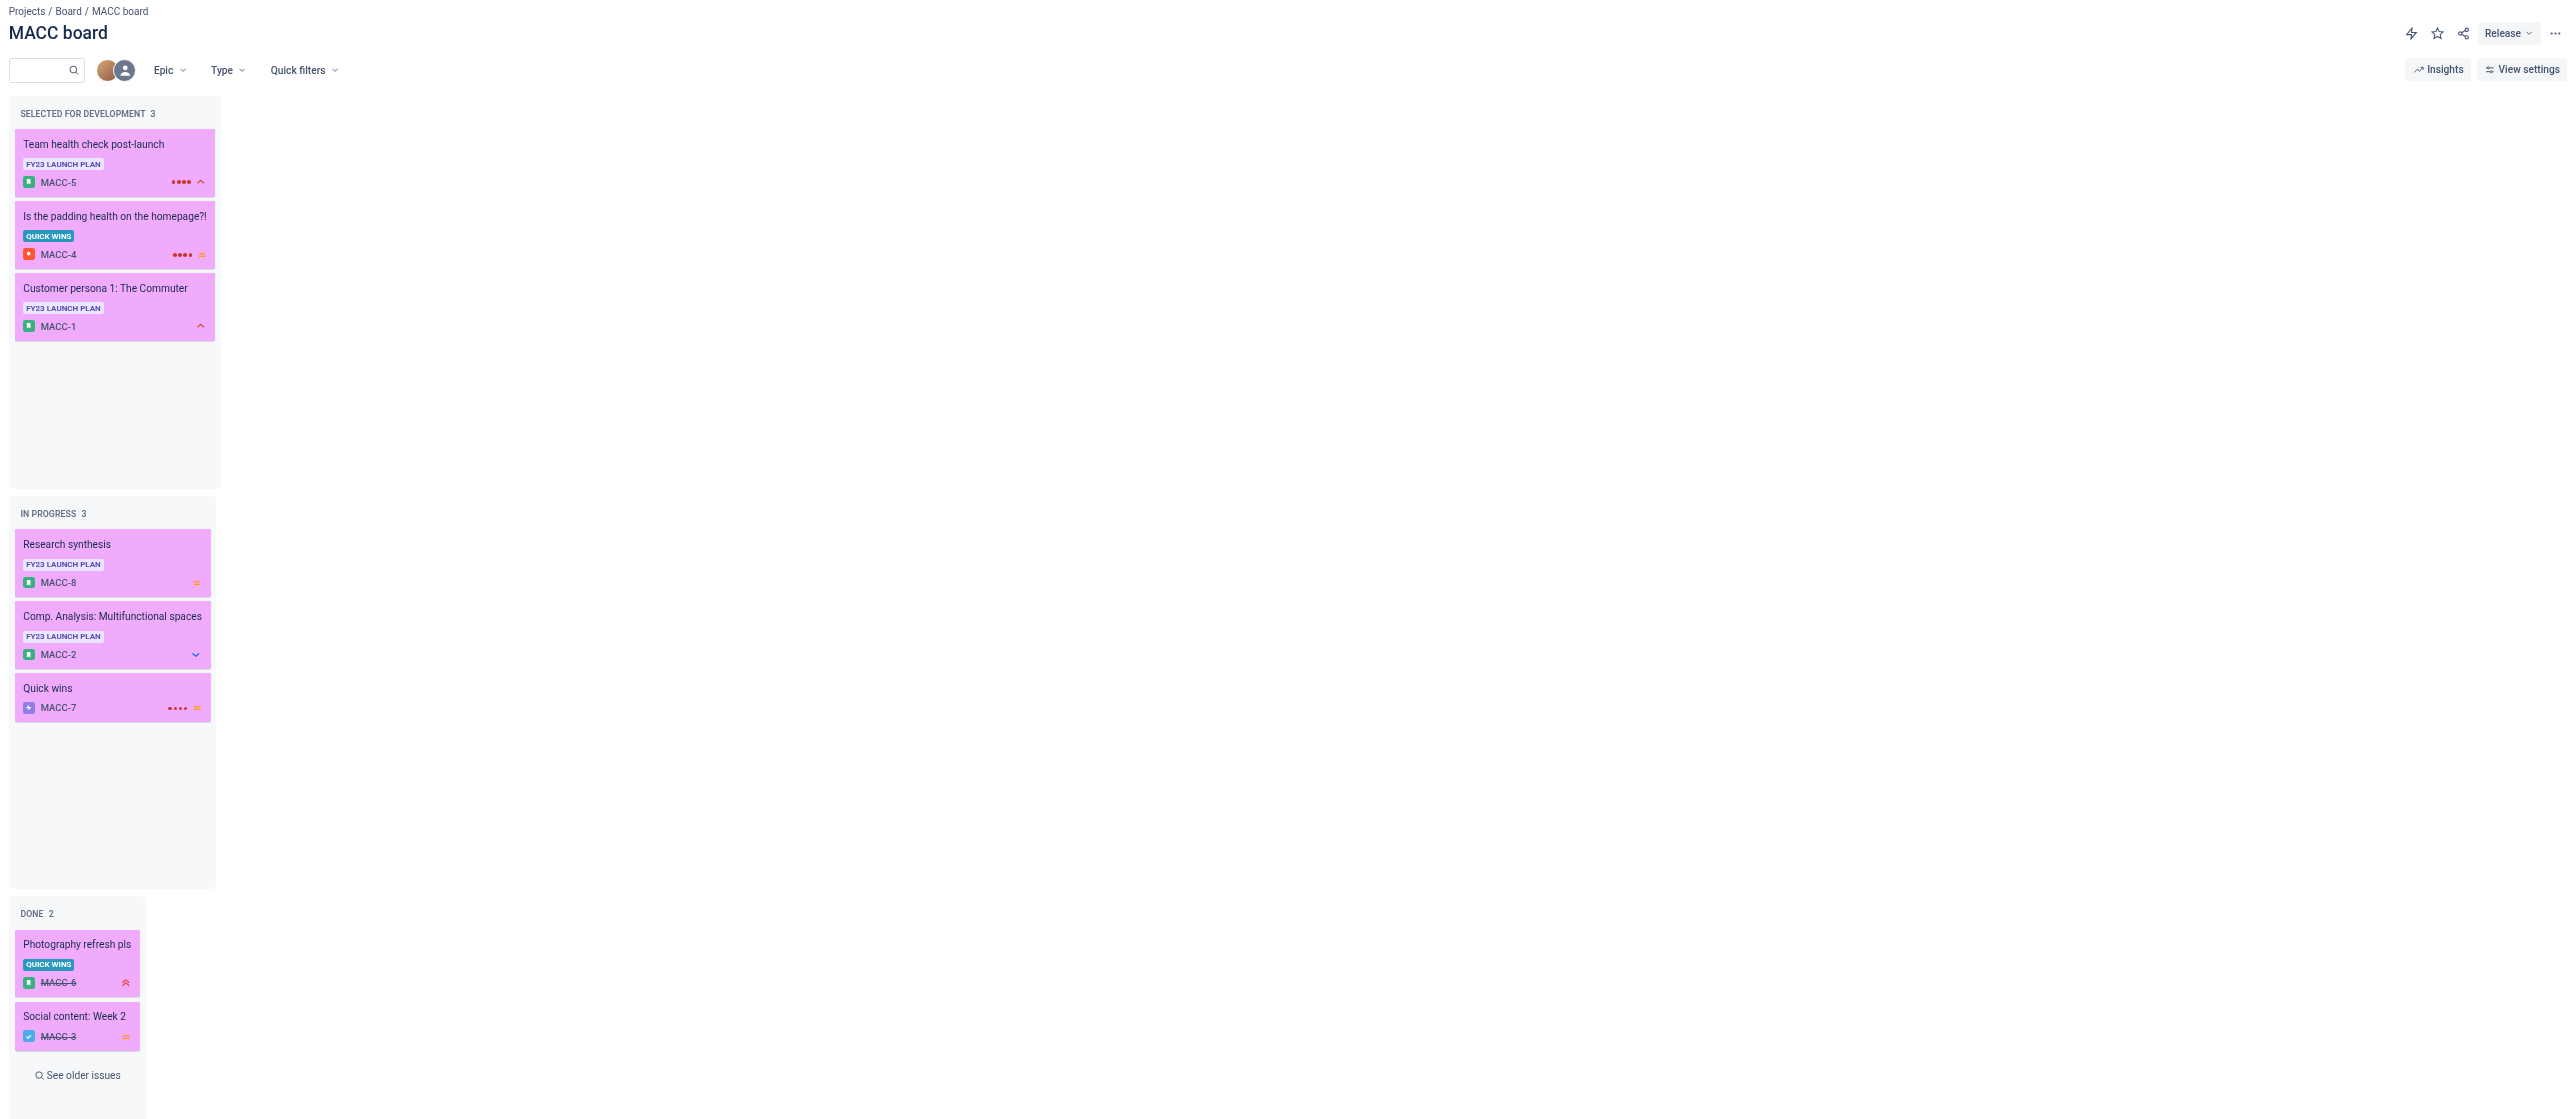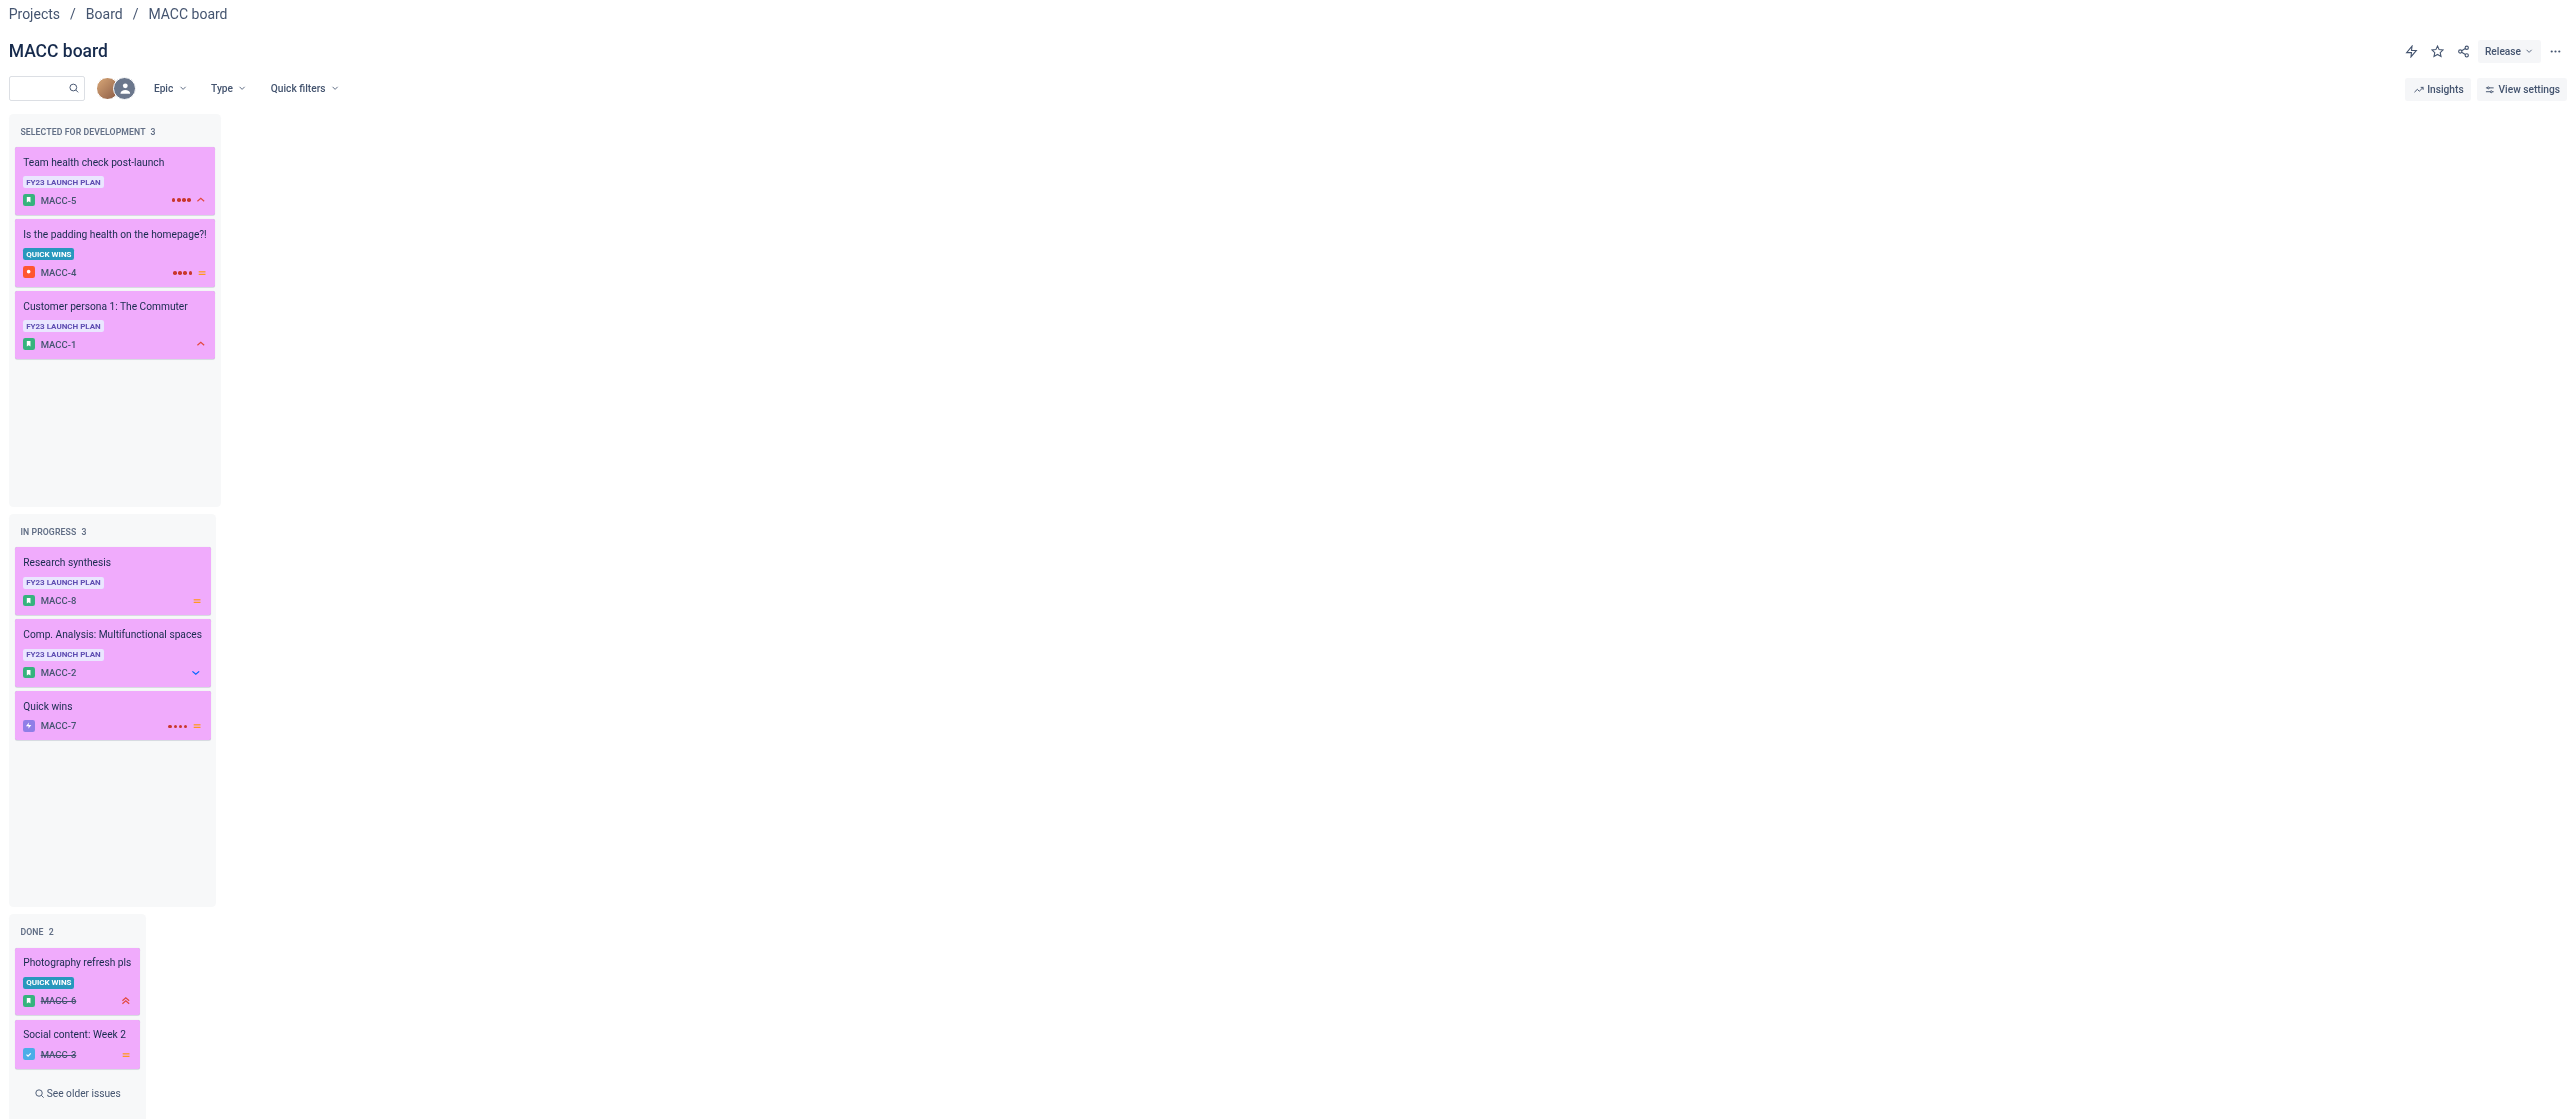--- a/index.html
+++ b/index.html
@@ -4,29 +4,29 @@
 <style>
   * { box-sizing: border-box; margin: 0; padding: 0; }
   body {
     font-family: -apple-system, BlinkMacSystemFont, "Segoe UI", Roboto, Helvetica, Arial, sans-serif;
     background: #fff;
     color: #172B4D;
     font-size: 10.2px;
     padding: 5.8px 8.7px 0 8.7px;
   }
   a { text-decoration: none; color: #44546F; }
-  .breadcrumbs { display: flex; align-items: center; gap: 10px; font-size: 14px; color: #44546F; margin-bottom: 18px;}
+  .breadcrumbs { display: flex; align-items: center; gap: 3px; font-size: 10px; color: #44546F; margin-bottom: 5px;}
   .breadcrumbs .sep { color: #44546F; }
   .header-row { display: flex; align-items: center; justify-content: space-between; }
   .page-title { font-size: 17.5px; font-weight: 500; color: #172B4D; }
   .header-actions { display: flex; align-items: flex-end; gap: 2.9px; }
   .icon-btn { width: 23px; height: 23px; display:flex; align-items:center; justify-content:center; border-radius:2.2px; cursor:pointer; color:#44546F; }
   .btn { display:flex; align-items:center; gap:2.9px; height:23px; padding:0 7.3px; border-radius:2.2px; cursor:pointer; font-weight:500; color:#44546F; }
   .btn.subtle-bg { background:#091E420A; }
-  .toolbar { display:flex; align-items:flex-end; justify-content:space-between; margin-top:13px; }
+  .toolbar { display:flex; align-items:flex-start; justify-content:space-between; margin-top:13px; }
   .toolbar-left { display:flex; align-items:center; gap:11.6px; }
   .search-box { position:relative; width:76px; height:25px; border:1.5px solid #091E4224; border-radius:2.2px; display:flex; align-items:center; }
   .search-box input { border:none; outline:none; width:100%; height:100%; padding:0 20.4px 0 5.8px; font-size:10.2px; background:transparent; }
   .search-box .sicon { position:absolute; right:4.4px; top:50%; transform:translateY(-50%); color:#44546F; }
   .avatars { display:flex; align-items:center; }
   .avatar { width:23px; height:23px; border-radius:50%; border:1.5px solid #fff; background:#ccc; display:flex; align-items:center; justify-content:center; overflow:hidden; }
   .avatar + .avatar { margin-left:-5.8px; }
   .avatar.generic { background:#6B778C; color:#fff; }
   .filter-btn { display:flex; align-items:center; gap:4.4px; padding:4.4px 5.8px; cursor:pointer; font-weight:500; color:#44546F; border-radius:2.2px;}
   .toolbar-right { display:flex; gap:5.8px; }

